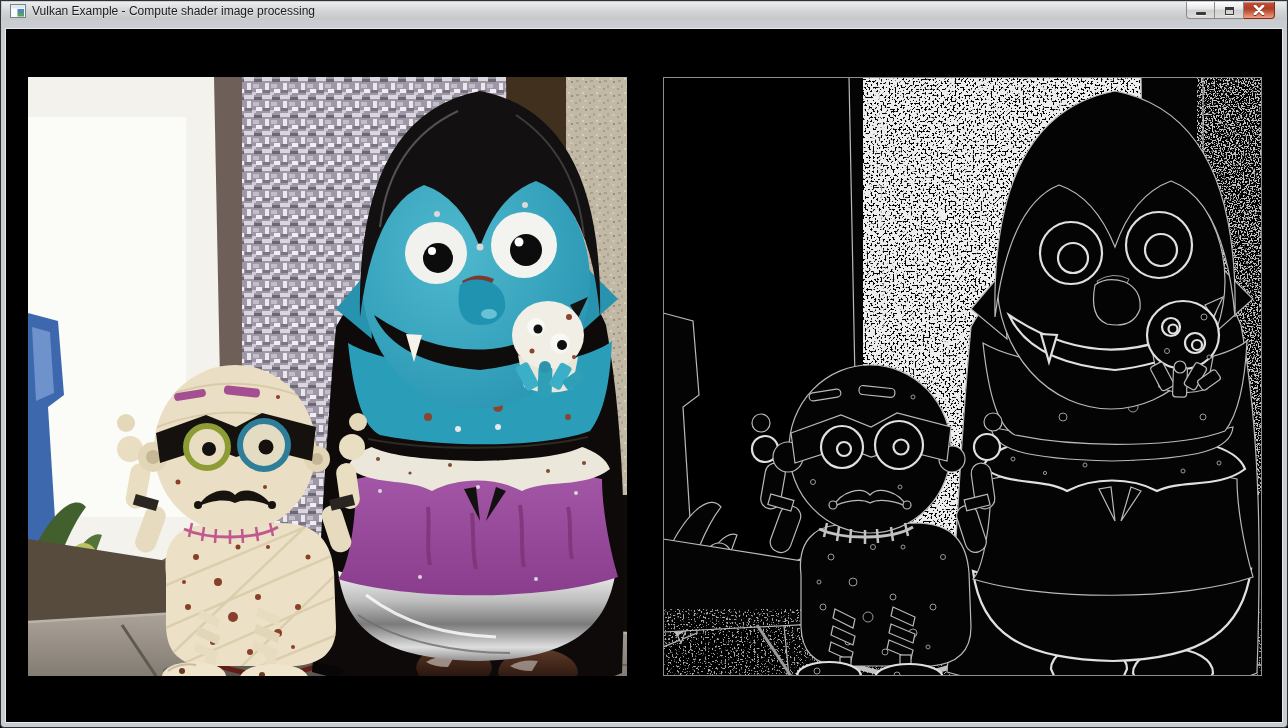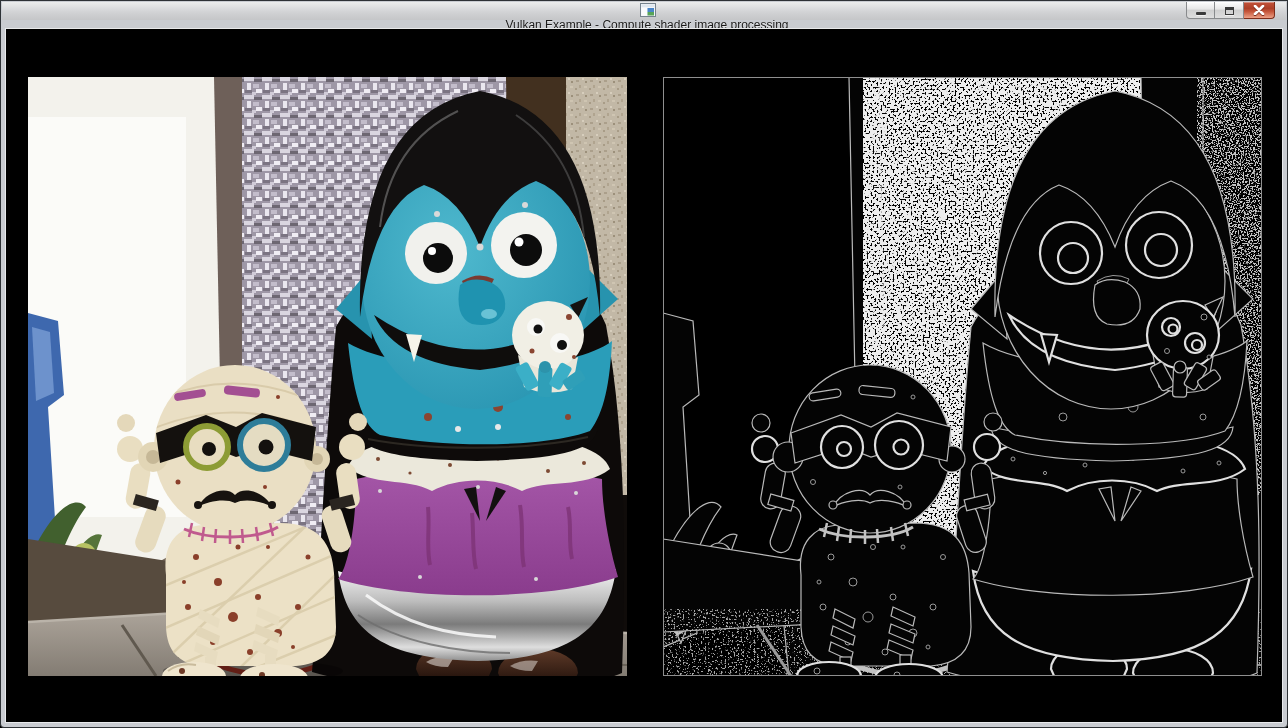--- a/index.html
+++ b/index.html
@@ -10,21 +10,21 @@
 
   
   .window {
     position:absolute; inset:0; box-sizing:border-box;
     background:#c9ccd1; border:1px solid #2e3236;
     border-radius:0 0 4px 4px;
   }
   .titlebar {
     position:absolute; top:1px; left:1px; right:1px; height:18px;
     background:linear-gradient(#eceded, #d2d3d5 55%, #c5c6c8);
-    display:flex; align-items:center;flex-direction:column;
+    display:flex; align-items:center;
   }
   .app-icon { margin-left:8px; width:16px; height:16px; flex:0 0 auto; }
   .title {
     margin-left:6px; font-size:12px; color:#1b1b1b; white-space:nowrap;
     text-shadow:0 1px 0 rgba(255,255,255,.55);
   }
   .controls { position:absolute; top:0; right:11px; display:flex; }
   .btn {
     width:29px; height:17px; box-sizing:border-box;
     border:1px solid #888a8c; border-top:none;

